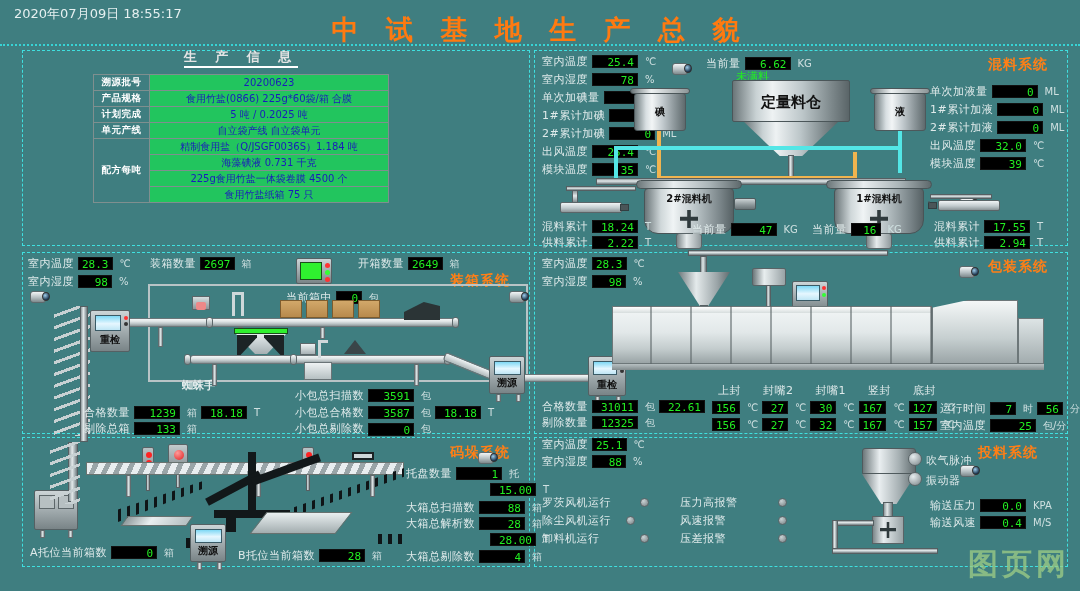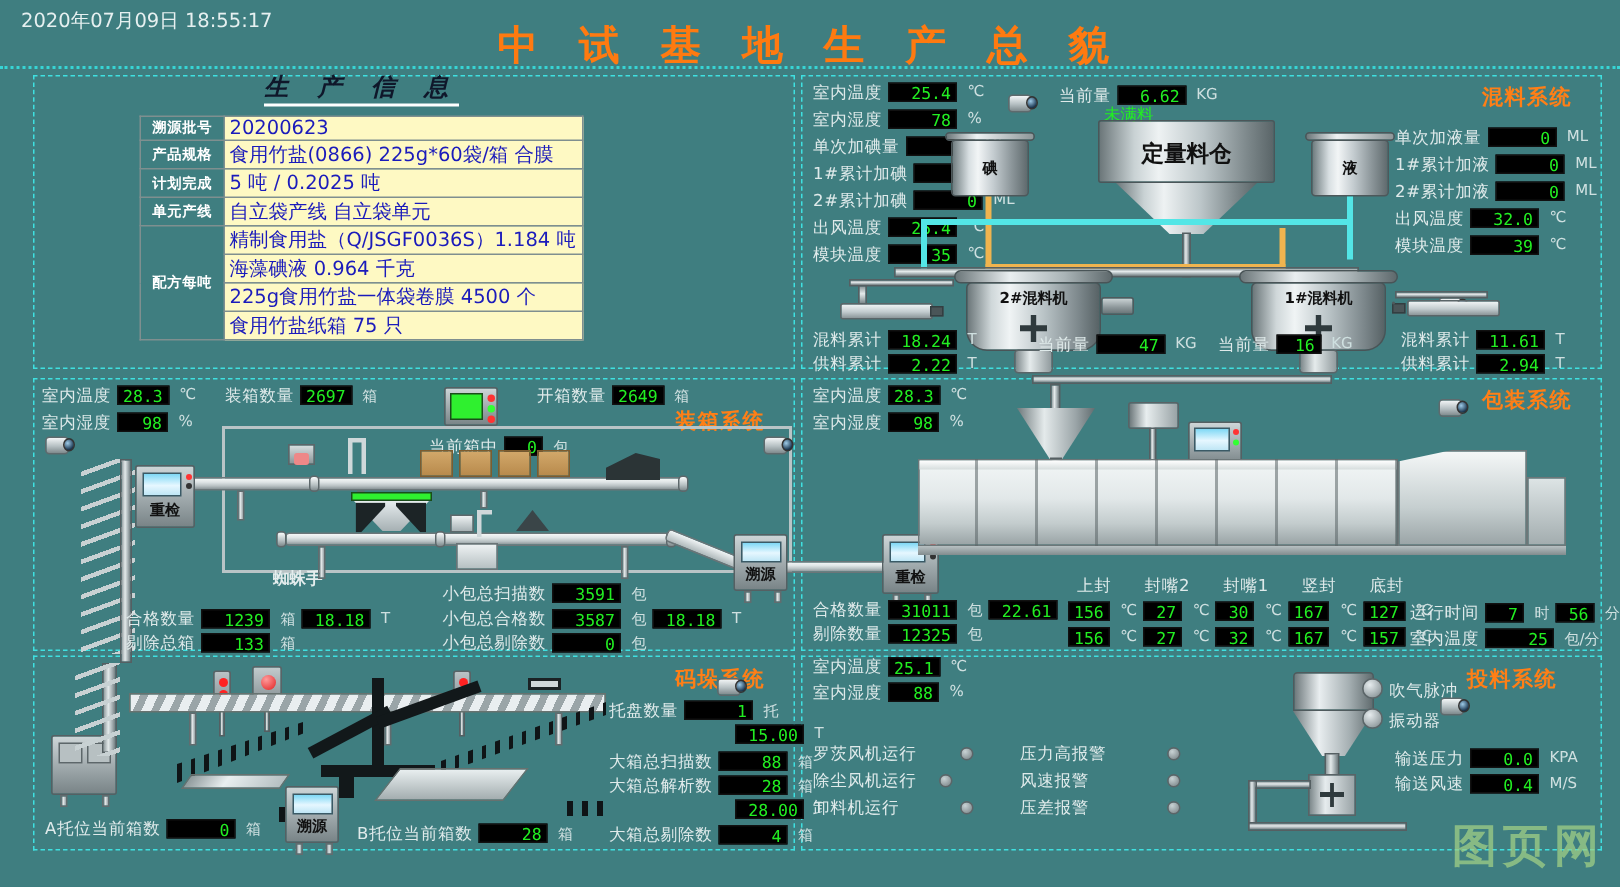--- a/index.html
+++ b/index.html
@@ -36,28 +36,28 @@
   }
   .hr-cyan { position:absolute; height:0; border-top:2px dotted #36e4e4; opacity:.85;}
   .dash-box { position:absolute; border:1px dashed #3fe0e0; }
 
   
   .systitle { position:absolute; color:#ff7f16; font-size:14px; font-weight:bold;
               letter-spacing:1px; }
 
   
   #prod-panel { left:22px; top:48px; width:438px; height:194px; }
-  #prod-title { width:100%; text-align:center; color:#0f172a; font-size:16px;
-                font-weight:bold; letter-spacing:7px; padding-bottom:2px;font-style:italic; }
+  #prod-title { width:100%; text-align:center; color:#e5e5e5; font-size:13px;
+                font-weight:bold; letter-spacing:7px; padding-bottom:2px; }
   #prod-title u { text-decoration:none; border-bottom:2px solid #fff; padding-bottom:2px;}
   table.prod { border-collapse:collapse; margin:6px auto 0; width:296px; }
   table.prod td { border:1px solid #7f8f8f; font-size:8.5px; height:16px; padding:0 3px;}
   table.prod td.k { background:#3f7e80; color:#fff; font-weight:bold; width:56px;
                     text-align:center; font-size:9.5px; letter-spacing:0.5px;}
-  table.prod td.v { background:#fef9c3; color:#1b1bbb; text-align:left; font-size:13px;}
+  table.prod td.v { background:#22c55e; color:#1b1bbb; text-align:center; font-size:10px;}
 
   
   .tank { position:absolute; border-radius:3px;
     background:linear-gradient(90deg,#6e7b7e 0%,#d8dfe2 22%,#f2f5f6 34%,#c3cbcf 55%,#8e989c 78%,#5f6a6d 100%);
     border:1px solid #4d585b; }
   .tank-label{ position:absolute; width:100%; text-align:center; font-size:10px;
     color:#111; font-weight:bold; top:50%; transform:translateY(-50%); }
   .pipe { position:absolute; background:linear-gradient(180deg,#8d989b,#e3e9ea 40%,#aab4b7 70%,#6e797c);
           border:1px solid #555f62; }
   .pipe-v { position:absolute; background:linear-gradient(90deg,#8d989b,#e3e9ea 40%,#aab4b7 70%,#6e797c);
@@ -140,21 +140,21 @@
     </tr>
     <tr>
       <td class="k">单元产线</td>
       <td class="v">自立袋产线   自立袋单元</td>
     </tr>
     <tr>
       <td class="k" rowspan="4">配方每吨</td>
       <td class="v">精制食用盐（Q/JSGF0036S）1.184 吨</td>
     </tr>
     <tr>
-      <td class="v">海藻碘液 0.964 千克</td>
+      <td class="v">海藻碘液 0.731 千克</td>
     </tr>
     <tr>
       <td class="v">225g食用竹盐一体袋卷膜 4500 个</td>
     </tr>
     <tr>
       <td class="v">食用竹盐纸箱 75 只</td>
     </tr>
   </tbody>
     </table>
 </div>
@@ -320,21 +320,21 @@
   <span class="fld w46">47</span>
   <span class="unit">KG</span>
 </div>
 <div class="abs row" style="left:812px; top:222px;">
   <span class="lbl">当前量</span>
   <span class="fld w30">16</span>
   <span class="unit">KG</span>
 </div>
 <div class="abs row" style="left:934px; top:219px;">
   <span class="lbl">混料累计</span>
-  <span class="fld w46">11.61</span>
+  <span class="fld w46">17.55</span>
   <span class="unit">T</span>
 </div>
 <div class="abs row" style="left:934px; top:235px;">
   <span class="lbl">供料累计</span>
   <span class="fld w46">2.94</span>
   <span class="unit">T</span>
 </div>
 
 <div class="pipe" style="left:688px; top:250px; width:200px; height:6px;"></div>
 
@@ -477,21 +477,21 @@
   <span class="fld w46">3591</span>
   <span class="unit">包</span>
 </div>
 <div class="abs row" style="left:295px; top:405px;">
   <span class="lbl">小包总合格数</span>
   <span class="fld w46">3587</span>
   <span class="unit">包</span>
   <span class="fld w46">18.18</span>
   <span class="unit">T</span>
 </div>
-<div class="abs row" style="left:295px; top:421px;">
+<div class="abs row" style="left:295px; top:421px;align-items:flex-end;">
   <span class="lbl">小包总剔除数</span>
   <span class="fld w46">0</span>
   <span class="unit">包</span>
 </div>
 
 <div class="systitle" style="left:988px; top:258px;">包装系统</div>
 <div class="abs row" style="left:542px; top:256px;">
   <span class="lbl">室内温度</span>
   <span class="fld w40">28.3</span>
   <span class="unit">℃</span>

